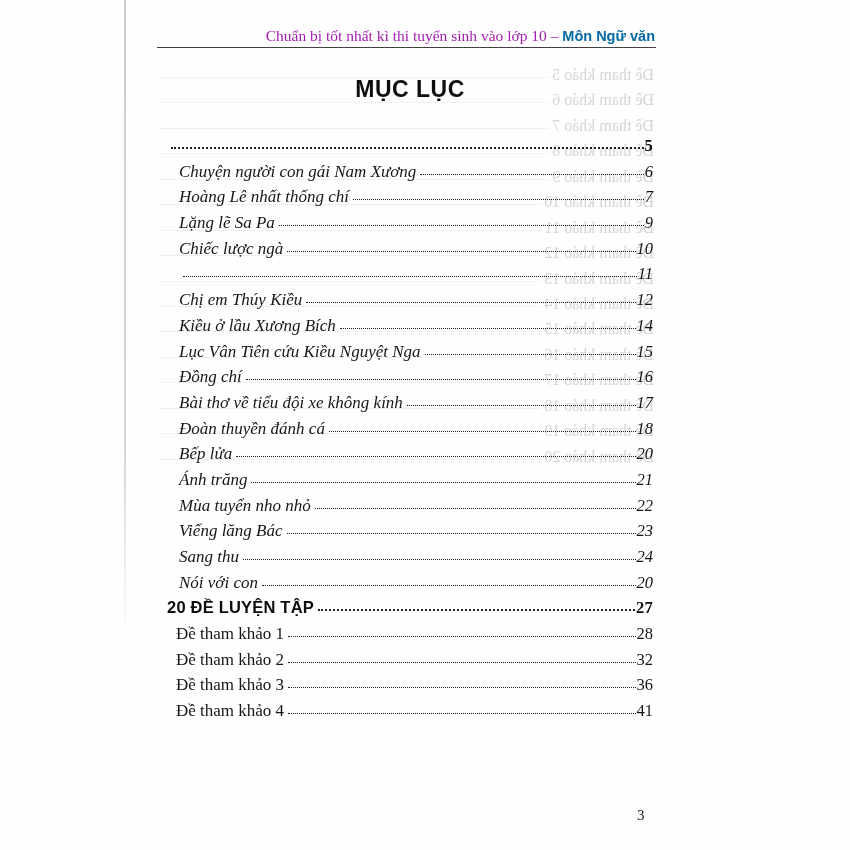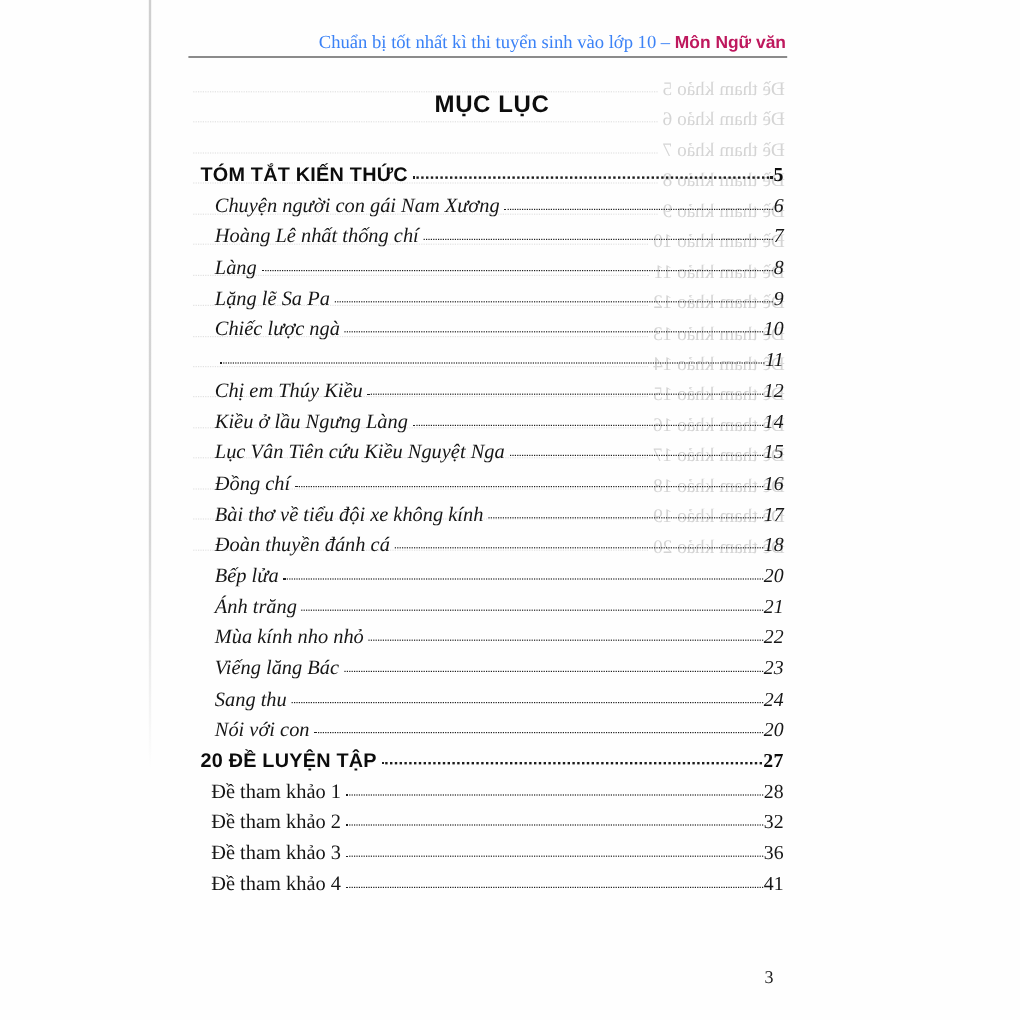--- a/index.html
+++ b/index.html
@@ -21,28 +21,28 @@
     font-family:"Liberation Serif", serif; white-space:nowrap;
   }
   .ghost-leader { flex:1 1 auto; border-bottom:1.6px dotted #d8d8d8; margin:0 4px; transform:translateY(-2px); }
 
   .content { position:absolute; inset:0; z-index:2; }
 
   .running-header {
     position:absolute; top:27px; left:110px; width:545px; text-align:right;
     font-size:15.5px; white-space:nowrap;
   }
-  .rh-serif { font-family:"Liberation Serif", serif; color:#3b82f6; }
-  .rh-bold  { font-family:"Liberation Sans", sans-serif; font-weight:700; font-size:14.5px; color:#be185d; }
+  .rh-serif { font-family:"Liberation Serif", serif; color:#a21caf; }
+  .rh-bold  { font-family:"Liberation Sans", sans-serif; font-weight:700; font-size:14.5px; color:#0369a1; }
   .header-rule { position:absolute; top:47px; left:157px; width:499px; border-top:1.7px solid #404040; }
 
   .doc-title {
     position:absolute; top:76px; left:167px; width:486px; margin:0;
     text-align:center; font-family:"Liberation Sans", sans-serif;
-    font-weight:900; font-size:20px; letter-spacing:.5px; color:#0d0d0d;
+    font-weight:900; font-size:23px; letter-spacing:.5px; color:#0d0d0d;
   }
 
   .toc { position:absolute; top:136px; left:167px; width:486px; }
   .toc-row { display:flex; align-items:baseline; height:25.7px; font-size:17px; white-space:nowrap; }
   .toc-leader {
     flex:1 1 auto; min-width:10px; margin:0 1px 0 4px;
     border-bottom:1.9px dotted #1d1d1d; transform:translateY(-2px);
   }
   .toc-page { font-size:16.5px; }
   .row-section { font-family:"Liberation Sans", sans-serif; font-weight:800; font-size:16.5px; letter-spacing:.2px; color:#0c0c0c; }
@@ -146,42 +146,36 @@
 
     <div class="running-header">
       <span class="rh-serif">Chuẩn bị tốt nhất kì thi tuyển sinh vào lớp 10 – </span><span class="rh-bold">Môn Ngữ văn</span>
     </div>
     <div class="header-rule"></div>
 
     <h1 class="doc-title">MỤC LỤC</h1>
 
     <div class="toc">
   <div class="toc-row row-section">
-    <span class="toc-label">TÓM TẮT KIẾN THỨC</span>
     <span class="toc-leader"></span>
     <span class="toc-page">5</span>
   </div>
 
   <div class="toc-row row-italic">
     <span class="toc-label">Chuyện người con gái Nam Xương</span>
     <span class="toc-leader"></span>
     <span class="toc-page">6</span>
   </div>
 
   <div class="toc-row row-italic">
     <span class="toc-label">Hoàng Lê nhất thống chí</span>
     <span class="toc-leader"></span>
     <span class="toc-page">7</span>
   </div>
 
-  <div class="toc-row row-italic">
-    <span class="toc-label">Làng</span>
-    <span class="toc-leader"></span>
-    <span class="toc-page">8</span>
-  </div>
 
   <div class="toc-row row-italic">
     <span class="toc-label">Lặng lẽ Sa Pa</span>
     <span class="toc-leader"></span>
     <span class="toc-page">9</span>
   </div>
 
   <div class="toc-row row-italic">
     <span class="toc-label">Chiếc lược ngà</span>
     <span class="toc-leader"></span>
@@ -194,21 +188,21 @@
   </div>
 
   <div class="toc-row row-italic">
     <span class="toc-label">Chị em Thúy Kiều</span>
     <span class="toc-leader"></span>
     <span class="toc-page">12</span>
   </div>
 
 
   <div class="toc-row row-italic">
-    <span class="toc-label">Kiều ở lầu Ngưng Làng</span>
+    <span class="toc-label">Kiều ở lầu Xương Bích</span>
     <span class="toc-leader"></span>
     <span class="toc-page">14</span>
   </div>
 
   <div class="toc-row row-italic">
     <span class="toc-label">Lục Vân Tiên cứu Kiều Nguyệt Nga</span>
     <span class="toc-leader"></span>
     <span class="toc-page">15</span>
   </div>
 
@@ -236,21 +230,21 @@
     <span class="toc-page">20</span>
   </div>
 
   <div class="toc-row row-italic">
     <span class="toc-label">Ánh trăng</span>
     <span class="toc-leader"></span>
     <span class="toc-page">21</span>
   </div>
 
   <div class="toc-row row-italic">
-    <span class="toc-label">Mùa kính nho nhỏ</span>
+    <span class="toc-label">Mùa tuyển nho nhỏ</span>
     <span class="toc-leader"></span>
     <span class="toc-page">22</span>
   </div>
 
   <div class="toc-row row-italic">
     <span class="toc-label">Viếng lăng Bác</span>
     <span class="toc-leader"></span>
     <span class="toc-page">23</span>
   </div>
 

